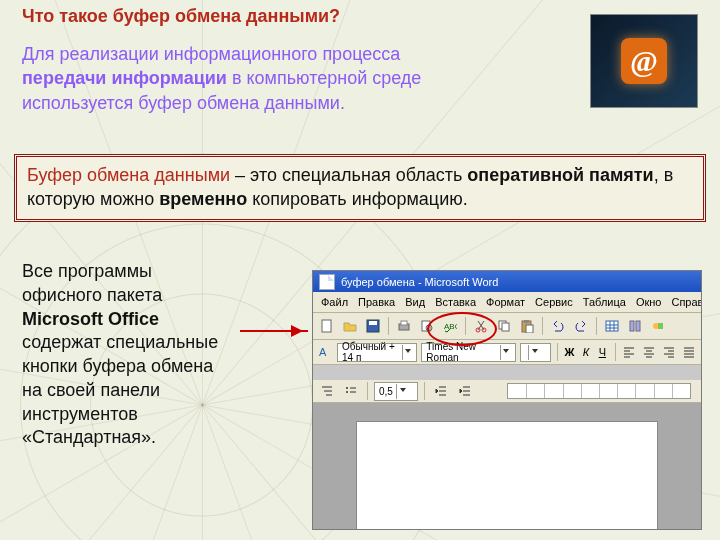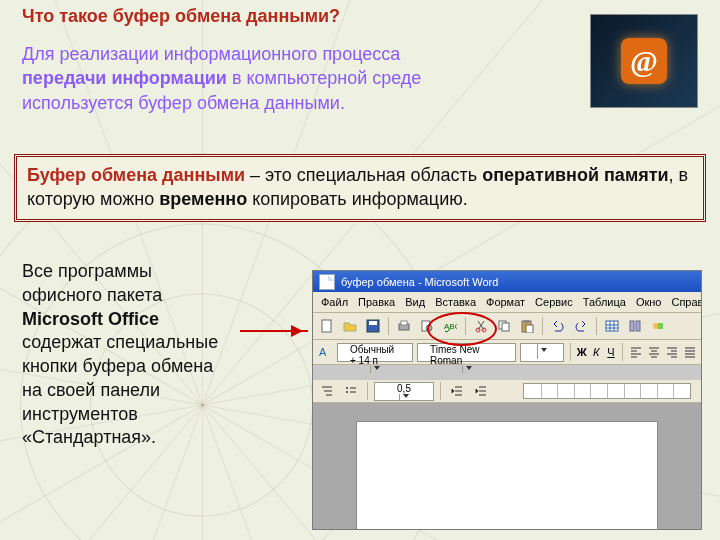--- a/index.html
+++ b/index.html
@@ -46,21 +46,21 @@
   z-index:2;
 }
 .box{
   position:absolute;left:14px;right:14px;top:154px;
   border:3px double #8a1410;
   background:#f3f1e2;
   padding:7px 10px;
   font-size:18px;line-height:1.32;color:#111;
   z-index:2;
 }
-.box .term{color:#b52a1a;font-weight:bold}
+.box .term{color:#b52a1a;font-weight:normal}
 .para2{
   position:absolute;left:22px;top:260px;width:202px;
   font-size:18px;line-height:1.32;color:#111;
   z-index:2;
 }
 .arrow{
   position:absolute;left:240px;top:330px;width:68px;height:2px;
   background:#c00;z-index:3;
 }
 .arrow:after{
@@ -100,21 +100,21 @@
 .circle{
   position:absolute;left:114px;top:41px;width:66px;height:30px;
   border:2px solid #c00;border-radius:50%;pointer-events:none;z-index:4;
 }
 .fmtbar{
   background:#ece9d8;height:24px;display:flex;align-items:center;gap:4px;
   padding:0 4px;border-bottom:1px solid #b6b29c;color:#000;
 }
 .combo{
   border:1px solid #9a9a8a;background:#fff;height:17px;display:flex;align-items:center;
-  padding:0 12px;font-size:10px;flex-direction:column;
+  padding:0 4px;font-size:10px;
 }
 .drop{width:12px;height:15px;border-left:1px solid #9a9a8a;display:inline-flex;align-items:center;justify-content:center;margin-left:3px}
 .drop:after{content:"";border:3px solid transparent;border-top:4px solid #333}
 .fmt-btn{width:16px;text-align:center;font-size:11px}
 .ruler-row{
   background:#ece9d8;height:22px;display:flex;align-items:center;gap:4px;
   padding:0 4px;border-bottom:1px solid #b6b29c;margin-top:15px;
 }
 .page-area{
   background:#a9a9a9;height:160px;display:flex;justify-content:center;padding-top:18px;

